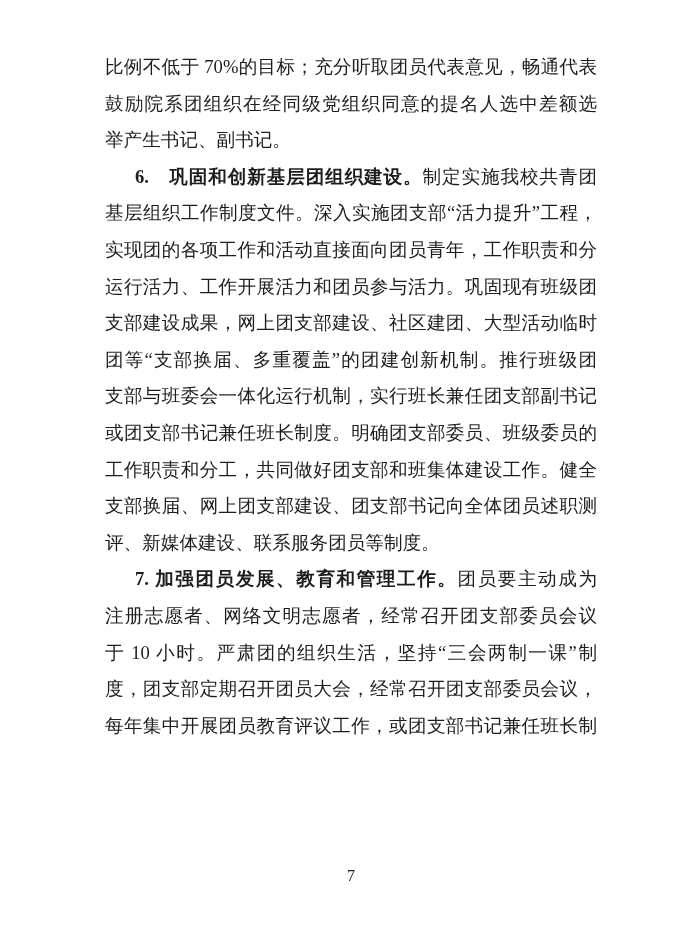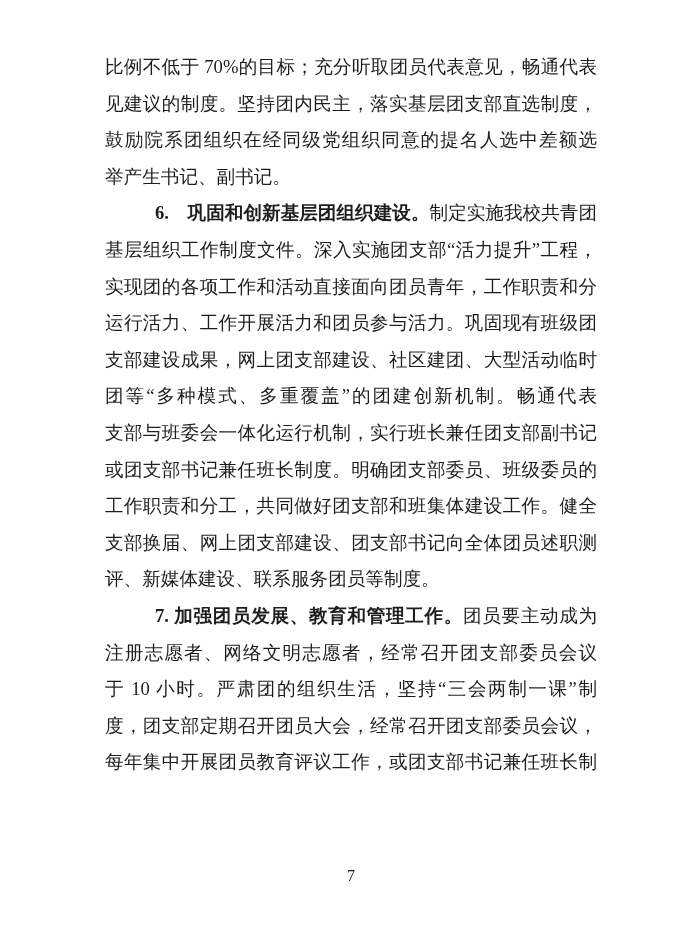--- a/index.html
+++ b/index.html
@@ -25,46 +25,45 @@
   .line {
     height: 36.6px;
     line-height: 36.6px;
     overflow: hidden;
   }
   .just {
     text-align: justify;
     text-align-last: justify;
   }
   .indent { text-indent: 30px; }
-  .b { font-weight: 700; margin-left: 20px; }
+  .b { font-weight: 700; }
   .pagenum {
     position: absolute;
     left: 105px; top: 864px;
     width: 492px;
     text-align: center;
     font-size: 16px;
     line-height: 24px;
     color: #222222;
   }
 </style>
 </head>
 <body>
 
 <div class="page">
   <div class="textblock">
     <div class="line just">比例不低于 70%的目标；充分听取团员代表意见，畅通代表</div>
-    <div class="line just">见建议的制度。坚持团内民主，落实基层团支部直选制度，</div>
     <div class="line just">鼓励院系团组织在经同级党组织同意的提名人选中差额选</div>
     <div class="line">举产生书记、副书记。</div>
     <div class="line just indent"><span class="b">6.　巩固和创新基层团组织建设。</span><span>制定实施我校共青团</span></div>
     <div class="line just">基层组织工作制度文件。深入实施团支部“活力提升”工程，</div>
     <div class="line just">实现团的各项工作和活动直接面向团员青年，工作职责和分工</div>
     <div class="line just">运行活力、工作开展活力和团员参与活力。巩固现有班级团</div>
     <div class="line just">支部建设成果，网上团支部建设、社区建团、大型活动临时建</div>
-    <div class="line just">团等“多种模式、多重覆盖”的团建创新机制。畅通代表</div>
+    <div class="line just">团等“支部换届、多重覆盖”的团建创新机制。推行班级团</div>
     <div class="line just">支部与班委会一体化运行机制，实行班长兼任团支部副书记</div>
     <div class="line just">或团支部书记兼任班长制度。明确团支部委员、班级委员的</div>
     <div class="line just">工作职责和分工，共同做好团支部和班集体建设工作。健全</div>
     <div class="line just">支部换届、网上团支部建设、团支部书记向全体团员述职测</div>
     <div class="line">评、新媒体建设、联系服务团员等制度。</div>
     <div class="line just indent"><span class="b">7. 加强团员发展、教育和管理工作。</span><span>团员要主动成为</span></div>
     <div class="line just">注册志愿者、网络文明志愿者，经常召开团支部委员会议</div>
     <div class="line just">于 10 小时。严肃团的组织生活，坚持“三会两制一课”制</div>
     <div class="line just">度，团支部定期召开团员大会，经常召开团支部委员会议，</div>
     <div class="line just">每年集中开展团员教育评议工作，或团支部书记兼任班长制度</div>

